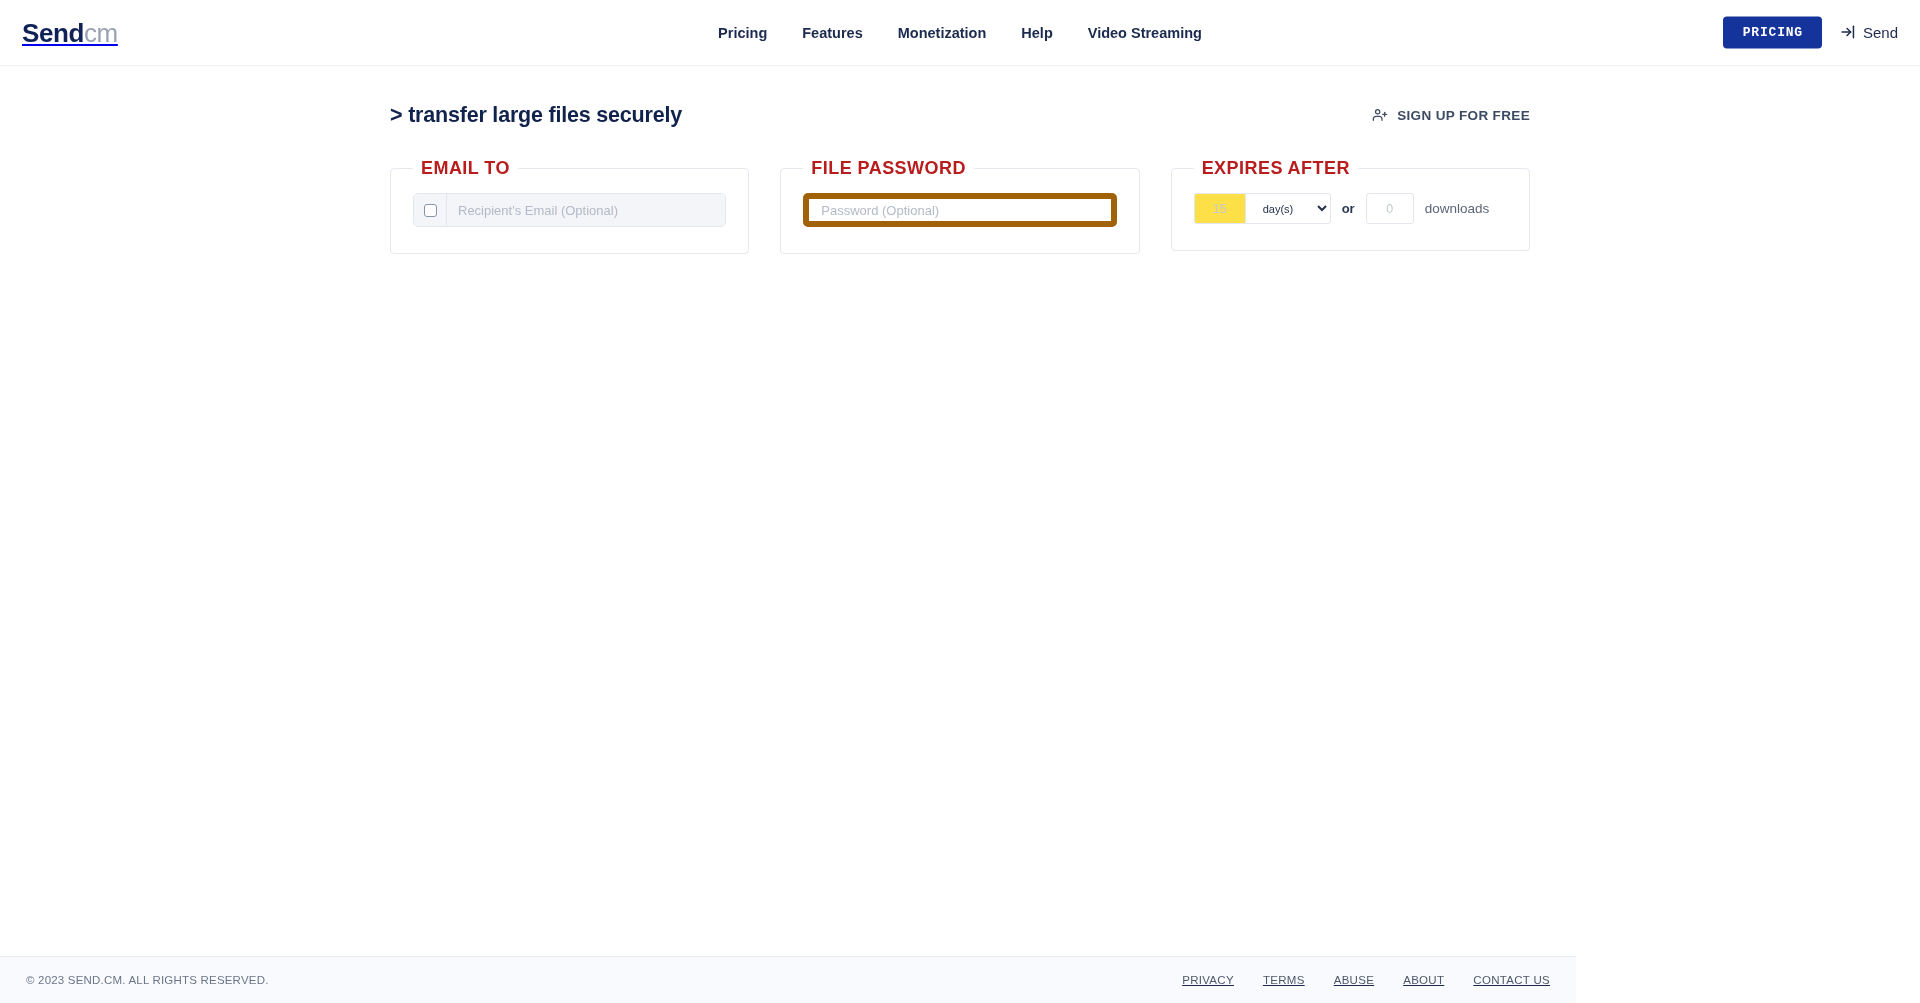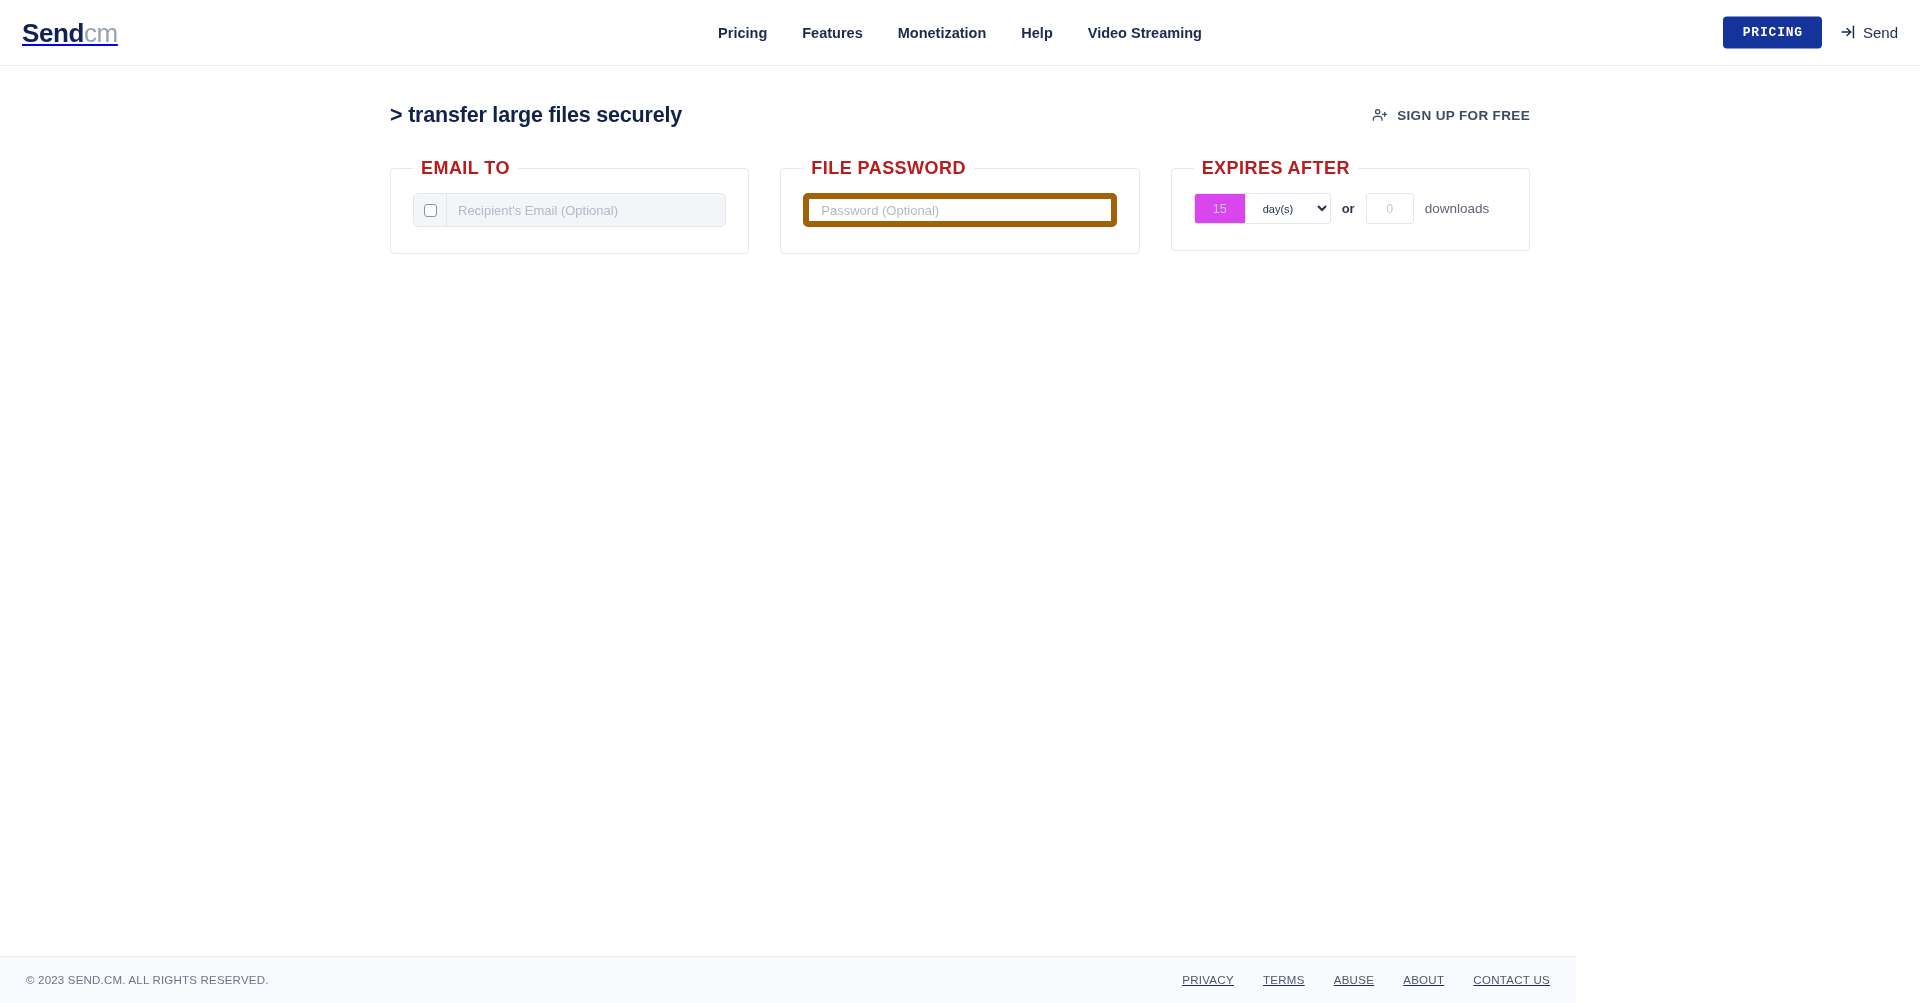--- a/index.html
+++ b/index.html
@@ -229,21 +229,21 @@
     display: flex;
     align-items: stretch;
     height: 31px;
   }
   .days-input {
     width: 51px;
     border: 1px solid #e3e6ec;
     border-right: none;
     border-radius: 3px 0 0 3px;
     outline: none;
-    background: #d946ef;
+    background: #fde047;
     text-align: center;
     font-family: "Liberation Sans", sans-serif;
     font-size: 12.5px;
     color: #2b3852;
   }
   .days-input::placeholder { color: #c3c8d2; }
   .unit-select {
     border: 1px solid #e3e6ec;
     border-radius: 0 3px 3px 0;
     background: #ffffff;

